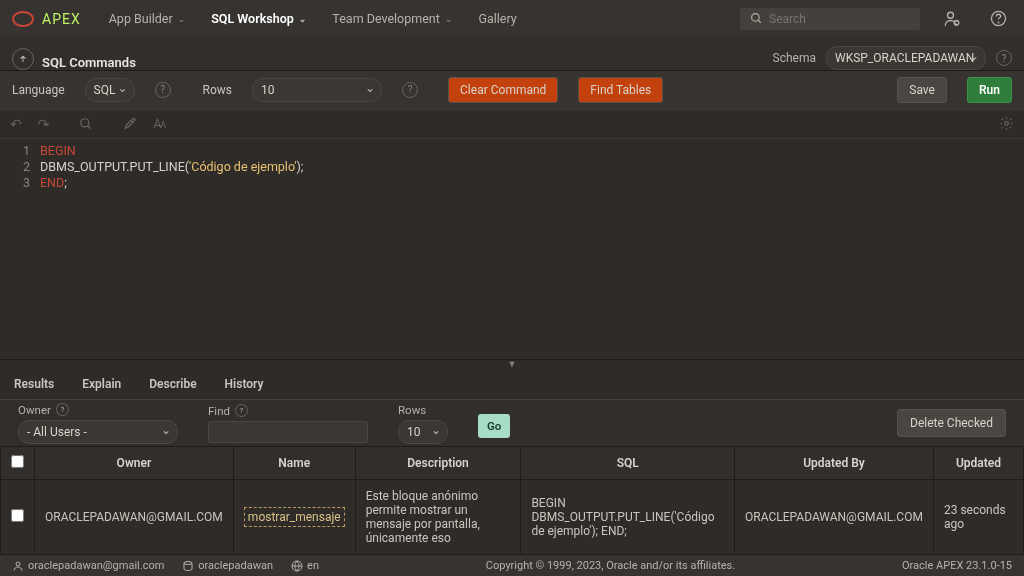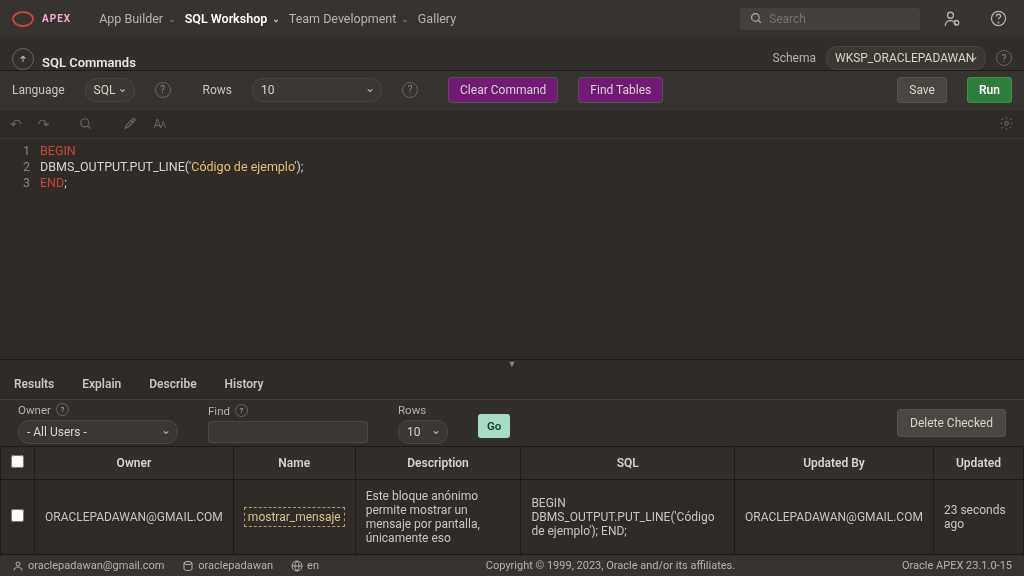--- a/index.html
+++ b/index.html
@@ -1,39 +1,39 @@
 <!DOCTYPE html>
 <html><head>
 <meta charset="utf-8">
 <style>
 *{box-sizing:border-box;margin:0;padding:0;font-family:-apple-system,BlinkMacSystemFont,"Segoe UI",Roboto,sans-serif}
 body{background:#2e2b28;color:#cbc5bd;font-size:12px;width:1024px;height:576px;overflow:hidden;display:flex;flex-direction:column}
 .topbar{height:40px;background:#363330;display:flex;align-items:center;padding:0 12px;gap:18px}
 .logo-wrap{display:flex;align-items:center;gap:8px}
 .logo-o{width:22px;height:16px;border:2.5px solid #c74634;border-radius:11px/8px}
-.logo-text{font-weight:700;font-size:10px;letter-spacing:1px;color:#f9a8d4}
-.nav{display:flex;gap:9px;margin-left:10px}
+.logo-text{font-weight:400;font-size:14px;letter-spacing:1px;color:#bef264}
+.nav{display:flex;gap:26px;margin-left:10px}
 .nav-item{color:#b8b2aa;font-size:12.5px;display:flex;align-items:center;gap:5px;cursor:pointer}
 .nav-item.active{color:#fff;font-weight:600}
 .chev{font-size:9px;opacity:.7}
 .spacer{flex:1}
 .search-box{display:flex;align-items:center;background:#44403c;border-radius:3px;padding:4px 10px;width:180px;gap:6px}
 .search-box input{background:none;border:none;color:#cbc5bd;outline:none;font-size:12px;width:100%}
 .icon-btn{width:28px;height:28px;display:flex;align-items:center;justify-content:center;cursor:pointer;color:#b8b2aa;font-size:15px}
 .subbar{height:36px;background:#312e2b;display:flex;align-items:flex-end;padding:0 12px;border-bottom:1px solid #1e1c1a}
 .back-circle{width:22px;height:22px;border:1.5px solid #6a645c;border-radius:50%;display:flex;align-items:center;justify-content:center;font-size:11px;margin-right:8px;cursor:pointer}
 .subtitle{font-weight:600;font-size:13px;color:#e8e4df}
 .schema-wrap{display:flex;align-items:center;gap:10px}
 .schema-wrap .lbl{font-size:12px;color:#b8b2aa}
 .select{background:#3b3834;border:1px solid #4a4641;color:#d8d3cb;padding:4px 24px 4px 8px;border-radius:11px;font-size:12px;position:relative;cursor:pointer}
 .select::after{content:"⌄";position:absolute;right:6px;top:2px;font-size:12px;opacity:.8}
 .cmdbar{height:40px;background:#363330;display:flex;align-items:center;padding:0 12px;gap:20px}
 .cmdbar .lbl{font-size:12px;color:#cbc5bd}
 .help-circ{width:16px;height:16px;border:1px solid #6a645c;border-radius:50%;display:flex;align-items:center;justify-content:center;font-size:10px;color:#8a847c;cursor:pointer}
-.btn{background:#701a75;border:1px solid #56524c;color:#d8d3cb;padding:5px 11px;border-radius:3px;font-size:12px;cursor:pointer}
+.btn{background:#c2410c;border:1px solid #56524c;color:#d8d3cb;padding:5px 11px;border-radius:3px;font-size:12px;cursor:pointer}
 .btn.save{background:#4a4641}
 .btn.run{background:#2e7d3a;border-color:#3a9448;color:#fff;font-weight:600}
 .editorbar{height:32px;background:#2e2b28;border-top:1px solid #3e3a36;border-bottom:1px solid #3e3a36;display:flex;align-items:center;padding:0 10px;gap:16px}
 .editorbar .ico{color:#6a645c;font-size:14px;cursor:pointer}
 .editor{flex:1;background:#2e2b28;font-family:Consolas,Monaco,monospace;font-size:12.5px;padding:4px 0;display:flex;min-height:220px;max-height:220px}
 .gutter{width:40px;text-align:right;padding-right:10px;color:#8a847c;line-height:16px}
 .code{flex:1;line-height:16px}
 .kw{color:#c74634}
 .fn{color:#d8d3cb}
 .str{color:#e8c070}

